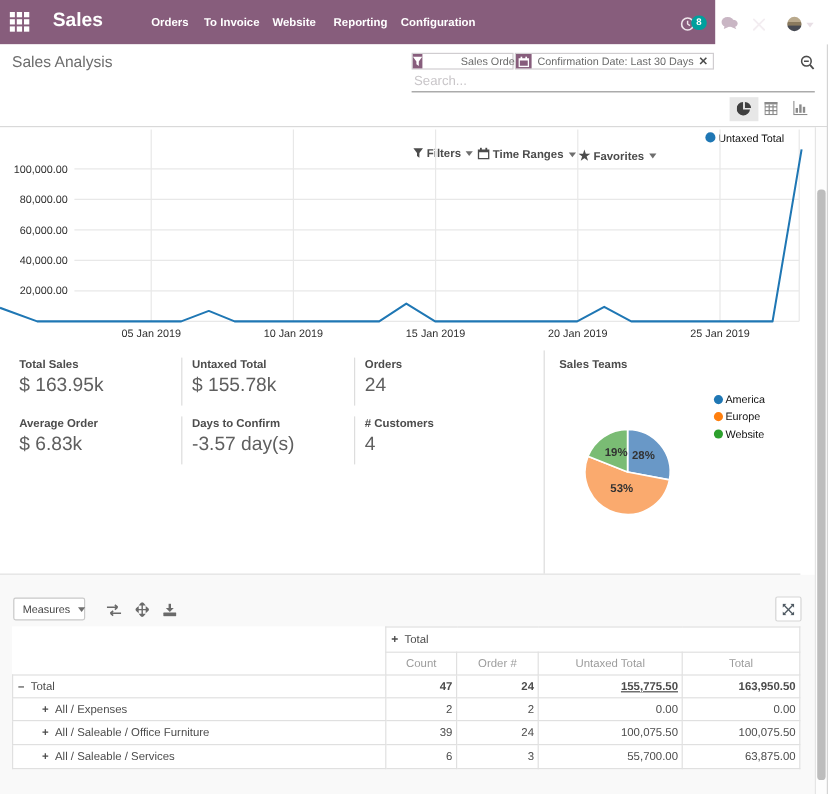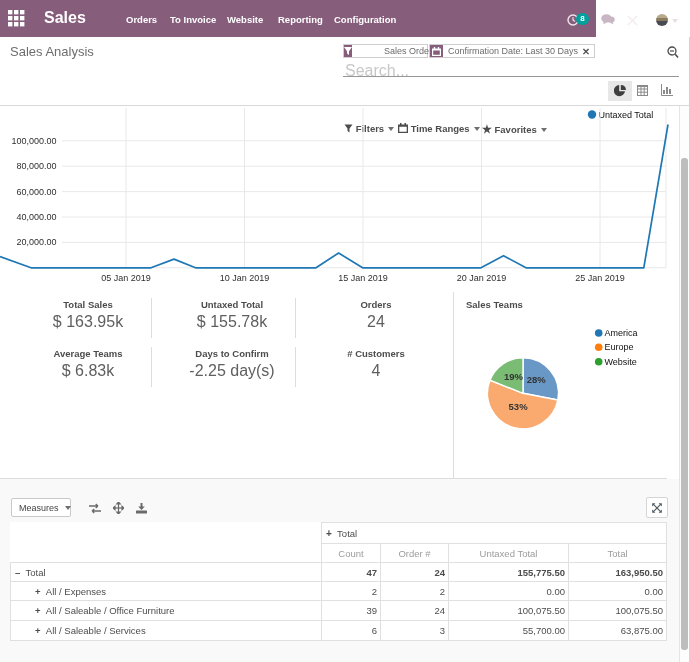--- a/index.html
+++ b/index.html
@@ -15,31 +15,31 @@
 
 
 #cp { position:absolute; left:0; top:37px; width:690px; height:69px; background:#fff;
   border-bottom:1px solid #d9d9d9; }
 .bcrumb { position:absolute; left:10px; top:44px; font-size:13px; color:#6d6d6d; }
 .facet { position:absolute; top:44px; height:14px; display:flex; align-items:stretch;
   border:1px solid #d0cdd0; background:#fff; white-space:nowrap; }
 .facet .fic { width:13px; background:#875d7c; display:flex; align-items:center; justify-content:center; }
 .facet .ftx { font-size:9px; color:#6b6b6b; display:flex; align-items:center; padding:0 3px 0 5px; }
 .facet .fx { font-size:9.5px; color:#4c4c4c; font-weight:bold; display:flex; align-items:center; padding:0 4px 0 1px; }
-.srch { position:absolute; left:345px; top:62px; font-size:16px; color:#c9c6c9; }
+.srch { position:absolute; left:345px; top:62px; font-size:11px; color:#c9c6c9; }
 .srchline { position:absolute; left:343px; top:76px; width:336px; height:1px; background:#979797; }
 .fbtn { position:absolute; top:83px; font-size:9.5px; font-weight:bold; color:#4c4c4c;margin-top:40px; }
 .caret { display:inline-block; width:0; height:0; border-left:3.5px solid transparent;
   border-right:3.5px solid transparent; border-top:4px solid #6e6e6e; vertical-align:middle; margin-left:4px; }
 .vsw-active { position:absolute; left:608px; top:81px; width:24px; height:20px; background:#e7e7e7; }
 
 
 .slabel { font-size:9.5px; font-weight:bold; color:#4c4c4c; }
 .sval { font-size:16px; color:#5f5f5f; margin-top:3px; }
-.statcell { position:absolute; width:144px;text-align:center; }
+.statcell { position:absolute; width:144px; }
 .sep { position:absolute; width:1px; background:#ddd; }
 
 
 #pivot-bg { position:absolute; left:0; top:479px; width:690px; height:183px; background:#f9f9f9; }
 .mbtn { position:absolute; left:11px; top:498px; width:60px; height:19px; background:#fff;
   border:1px solid #c9c9c9; border-radius:2px; font-size:9px; color:#444;
   display:flex; align-items:center; padding-left:7px; }
 .fsbtn { position:absolute; left:646px; top:497px; width:22px; height:21px; background:#fff;
   border:1px solid #d5d5d5; border-radius:2px; display:flex; align-items:center; justify-content:center; }
 table.pv { position:absolute; left:10px; top:522px; border-collapse:collapse;
@@ -210,26 +210,26 @@
     </div>
   <div class="statcell" style="left:160px; top:299px;">
       <div class="slabel">Untaxed Total</div>
       <div class="sval">$ 155.78k</div>
     </div>
   <div class="statcell" style="left:304px; top:299px;">
       <div class="slabel">Orders</div>
       <div class="sval">24</div>
     </div>
   <div class="statcell" style="left:16px; top:348px;">
-      <div class="slabel">Average Teams</div>
+      <div class="slabel">Average Order</div>
       <div class="sval">$ 6.83k</div>
     </div>
   <div class="statcell" style="left:160px; top:348px;">
       <div class="slabel">Days to Confirm</div>
-      <div class="sval">-2.25 day(s)</div>
+      <div class="sval">-3.57 day(s)</div>
     </div>
   <div class="statcell" style="left:304px; top:348px;">
       <div class="slabel"># Customers</div>
       <div class="sval">4</div>
     </div>
   <div class="sep" style="left:151px; top:298px; height:40px;"></div>
   <div class="sep" style="left:295px; top:298px; height:40px;"></div>
   <div class="sep" style="left:151px; top:347px; height:40px;"></div>
   <div class="sep" style="left:295px; top:347px; height:40px;"></div>
   <div class="sep" style="left:453px; top:292px; height:186px;"></div>
@@ -316,21 +316,21 @@
       <td class="noborder"></td>
       <th class="hdr">Count</th>
           <th class="hdr">Order #</th>
           <th class="hdr">Untaxed Total</th>
           <th class="hdr">Total</th>
     </tr>
     <tr>
       <td style="padding-left:4px;"><span style="font-weight:bold;">–</span>&nbsp;&nbsp;Total</td>
       <td class="num" style="font-weight:bold;">47</td>
           <td class="num" style="font-weight:bold;">24</td>
-      <td class="num" style="font-weight:bold;">155,775.50</td>
+      <td class="num" style="font-weight:bold;text-decoration:underline;">155,775.50</td>
           <td class="num" style="font-weight:bold;">163,950.50</td>
     </tr>
     <tr>
       <td style="padding-left:24px;"><span style="font-weight:bold;">+</span>&nbsp;&nbsp;All / Expenses</td>
       <td class="num">2</td>
           <td class="num">2</td>
           <td class="num">0.00</td>
           <td class="num">0.00</td>
     </tr>
     <tr style="height:20px;">

